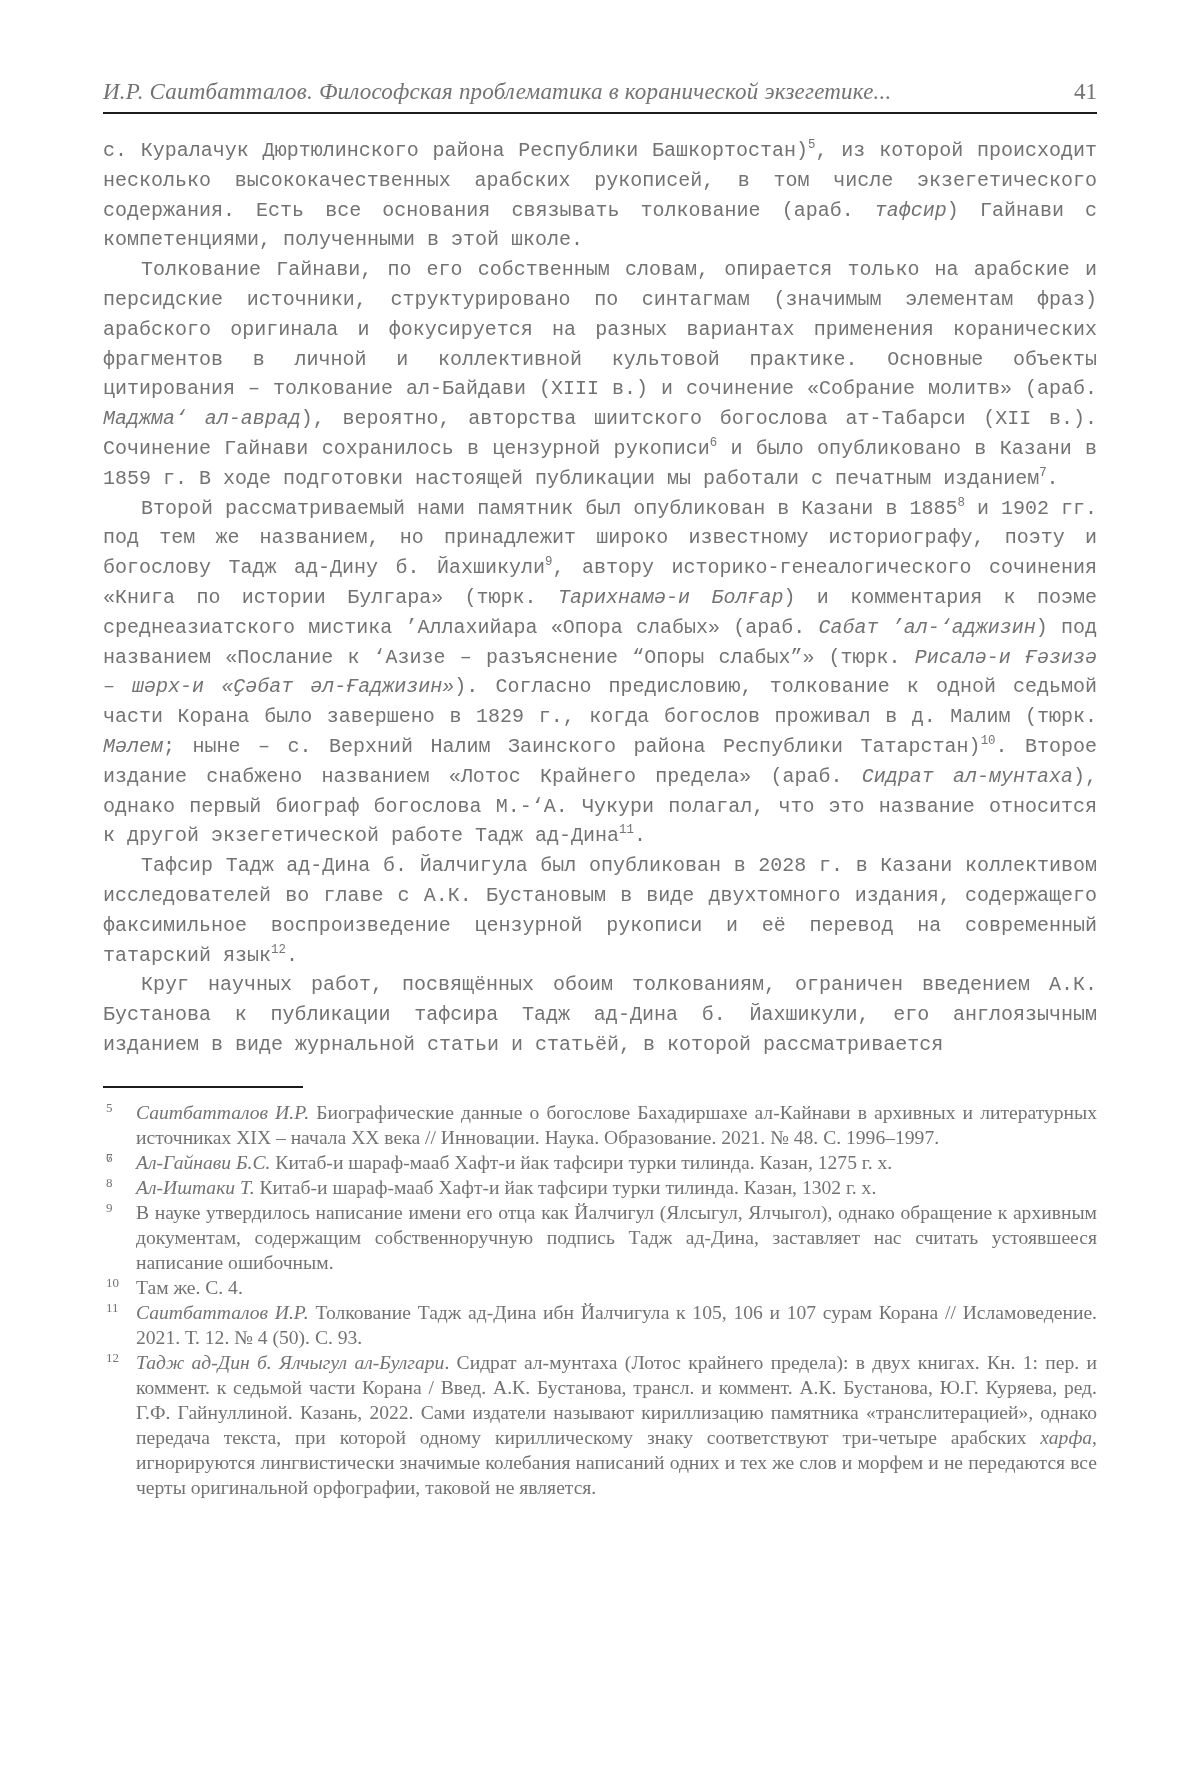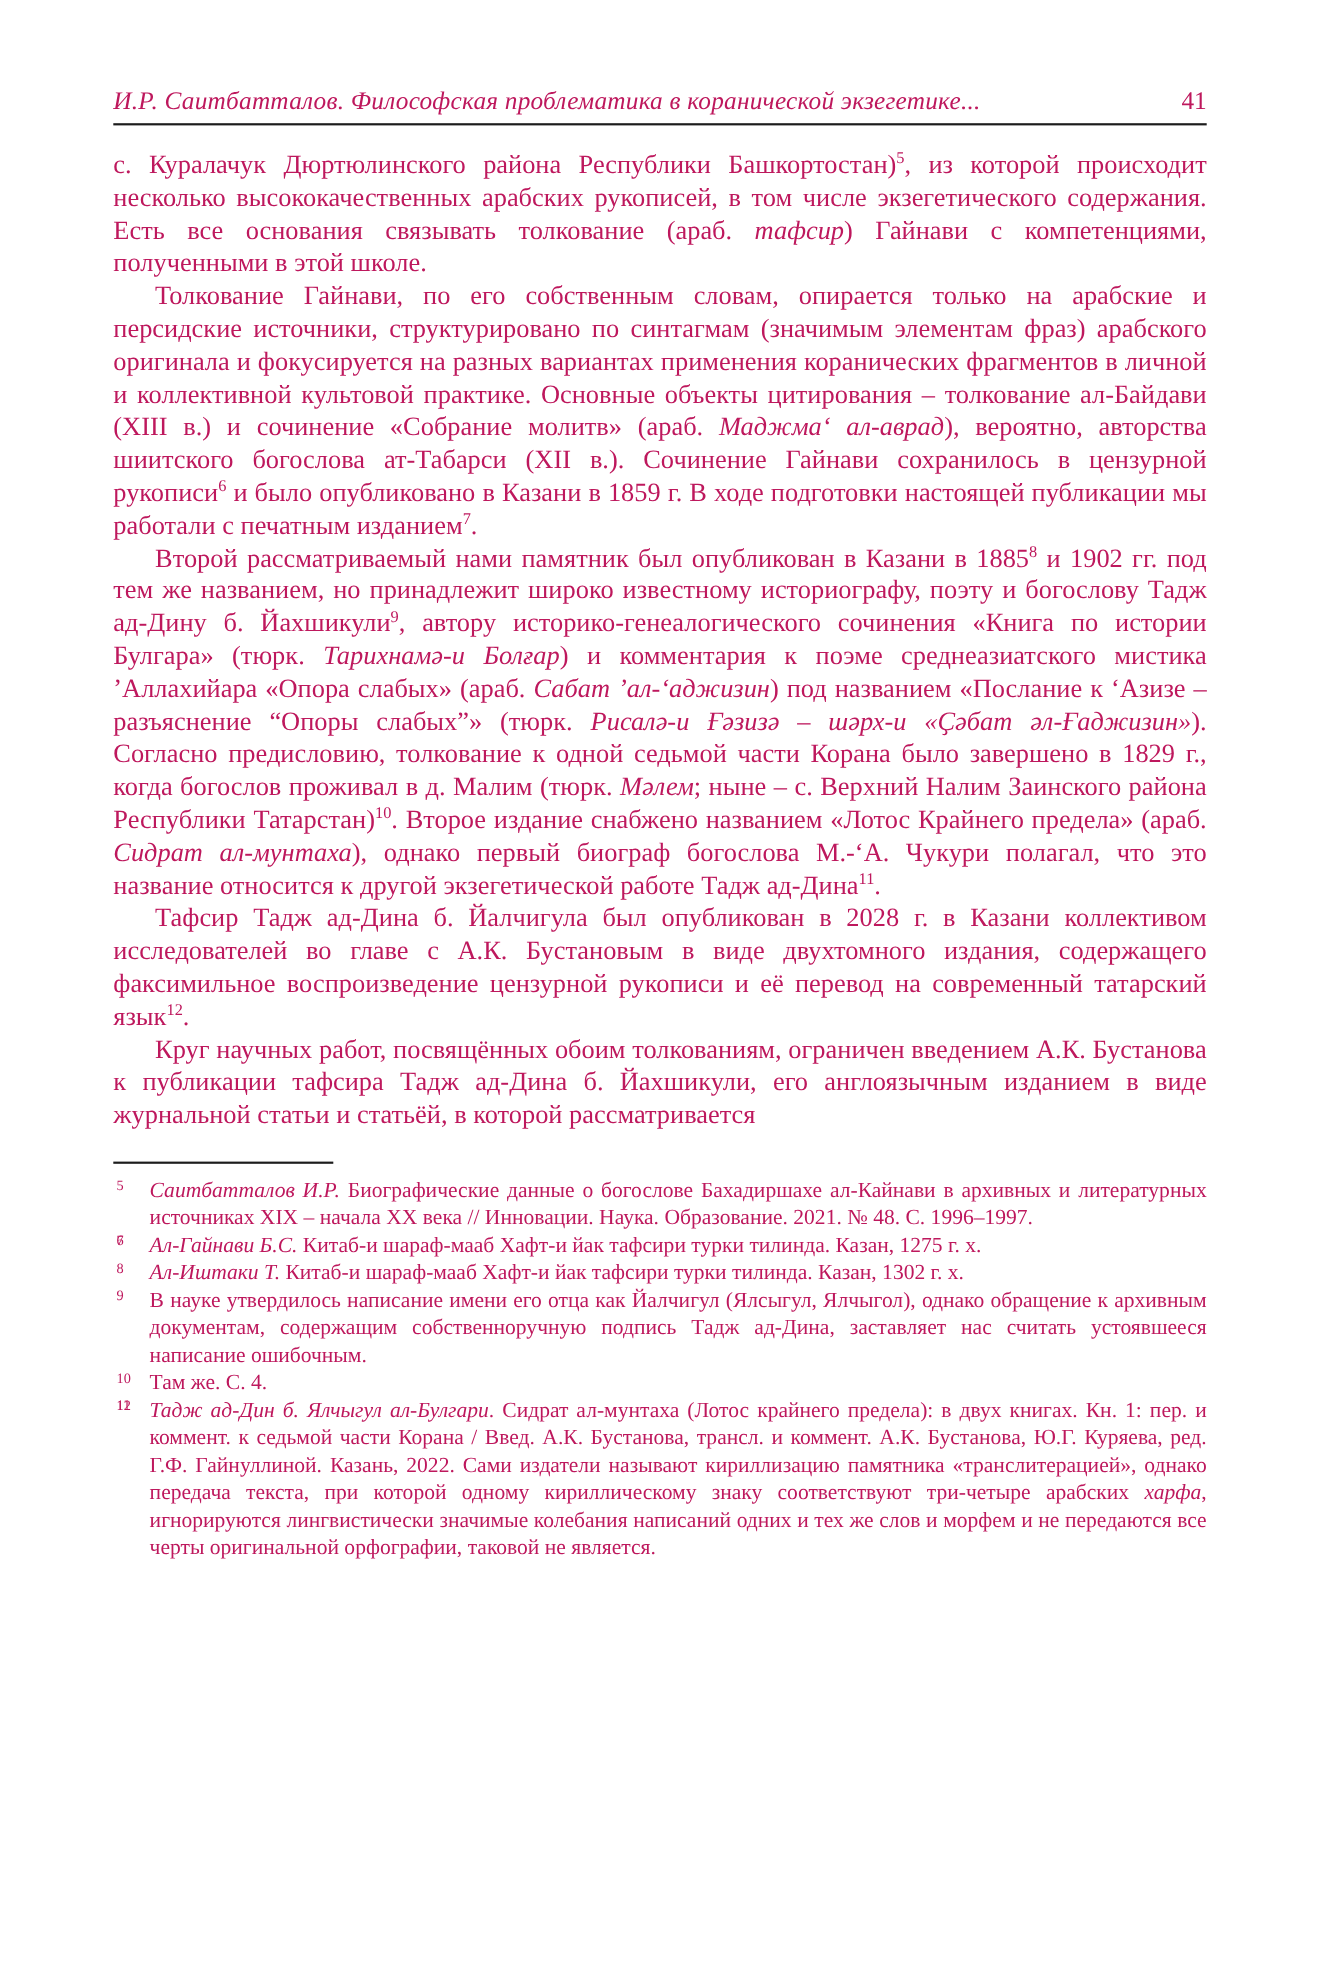--- a/index.html
+++ b/index.html
@@ -2,21 +2,21 @@
 <html lang="ru"><head>
 <meta charset="utf-8">
 <style>
   html, body { margin: 0; padding: 0; background: #e8e8e8; }
   .page {
     position: relative;
     width: 1200px;
     height: 1792px;
     margin: 0 auto;
     background: #ffffff;
-    color: #be185d;
+    color: #737373;
     font-family: "Liberation Serif", "DejaVu Serif", serif;
     box-sizing: border-box;
     padding: 78px 103px 0 103px;
     overflow: hidden;
   }
   .running-head {
     display: flex;
     justify-content: space-between;
     align-items: baseline;
     font-size: 23px;
@@ -24,23 +24,24 @@
   }
   .rh-title { font-style: italic; letter-spacing: 0.2px; }
   .rh-page { font-style: normal; padding-left: 20px; text-align: right; }
   .head-rule {
     border: 0;
     border-top: 2px solid #1c1c1c;
     margin: 6px 0 0 0;
   }
   .body-text {
     margin-top: 22px;
-    font-size: 24px;
+    font-size: 20px;
     line-height: 29.8px;
     text-align: justify;
+    font-family: Liberation Mono, monospace;
   }
   .para { margin: 0; }
   .para.indent { text-indent: 38px; }
   .it { font-style: italic; }
   .fnref {
     font-size: 0.62em;
     line-height: 0;
     vertical-align: super;
   }
   .fn-sep {
@@ -89,17 +90,17 @@
 
   <hr class="fn-sep">
 
   <section class="footnotes" id="footnotes-container">
       <div class="footnote"><span class="fn-num">5</span><span class="fn-body"><span class="it">Саитбатталов И.Р.</span><span> Биографические данные о богослове Бахадиршахе ал-Кайнави в архивных и литературных источниках XIX – начала XX века // Инновации. Наука. Образование. 2021. № 48. С. 1996–1997.</span></span></div>
       <div class="footnote"><span class="fn-num">6</span></div>
       <div class="footnote"><span class="fn-num">7</span><span class="fn-body"><span class="it">Ал-Гайнави Б.С.</span><span> Китаб-и шараф-мааб Хафт-и йак тафсири турки тилинда. Казан, 1275 г. х.</span></span></div>
       <div class="footnote"><span class="fn-num">8</span><span class="fn-body"><span class="it">Ал-Иштаки Т.</span><span> Китаб-и шараф-мааб Хафт-и йак тафсири турки тилинда. Казан, 1302 г. х.</span></span></div>
       <div class="footnote"><span class="fn-num">9</span><span class="fn-body"><span>В науке утвердилось написание имени его отца как Йалчигул (Ялсыгул, Ялчыгол), однако обращение к архивным документам, содержащим собственноручную подпись Тадж ад-Дина, заставляет нас считать устоявшееся написание ошибочным.</span></span></div>
       <div class="footnote"><span class="fn-num">10</span><span class="fn-body"><span>Там же. С. 4.</span></span></div>
-      <div class="footnote"><span class="fn-num">11</span></div>
+      <div class="footnote"><span class="fn-num">11</span><span class="fn-body"><span class="it">Саитбатталов И.Р.</span><span> Толкование Тадж ад-Дина ибн Йалчигула к 105, 106 и 107 сурам Корана // Исламоведение. 2021. Т. 12. № 4 (50). С. 93.</span></span></div>
       <div class="footnote"><span class="fn-num">12</span><span class="fn-body"><span class="it">Тадж ад-Дин б. Ялчыгул ал-Булгари</span><span>. Сидрат ал-мунтаха (Лотос крайнего предела): в двух книгах. Кн. 1: пер. и коммент. к седьмой части Корана / Введ. А.К. Бустанова, трансл. и коммент. А.К. Бустанова, Ю.Г. Куряева, ред. Г.Ф. Гайнуллиной. Казань, 2022. Сами издатели называют кириллизацию памятника «транслитерацией», однако передача текста, при которой одному кириллическому знаку соответствуют три-четыре арабских </span><span class="it">харфа</span><span>, игнорируются лингвистически значимые колебания написаний одних и тех же слов и морфем и не передаются все черты оригинальной орфографии, таковой не является.</span></span></div>
     </section>
 
 </div>
 
 </body></html>

